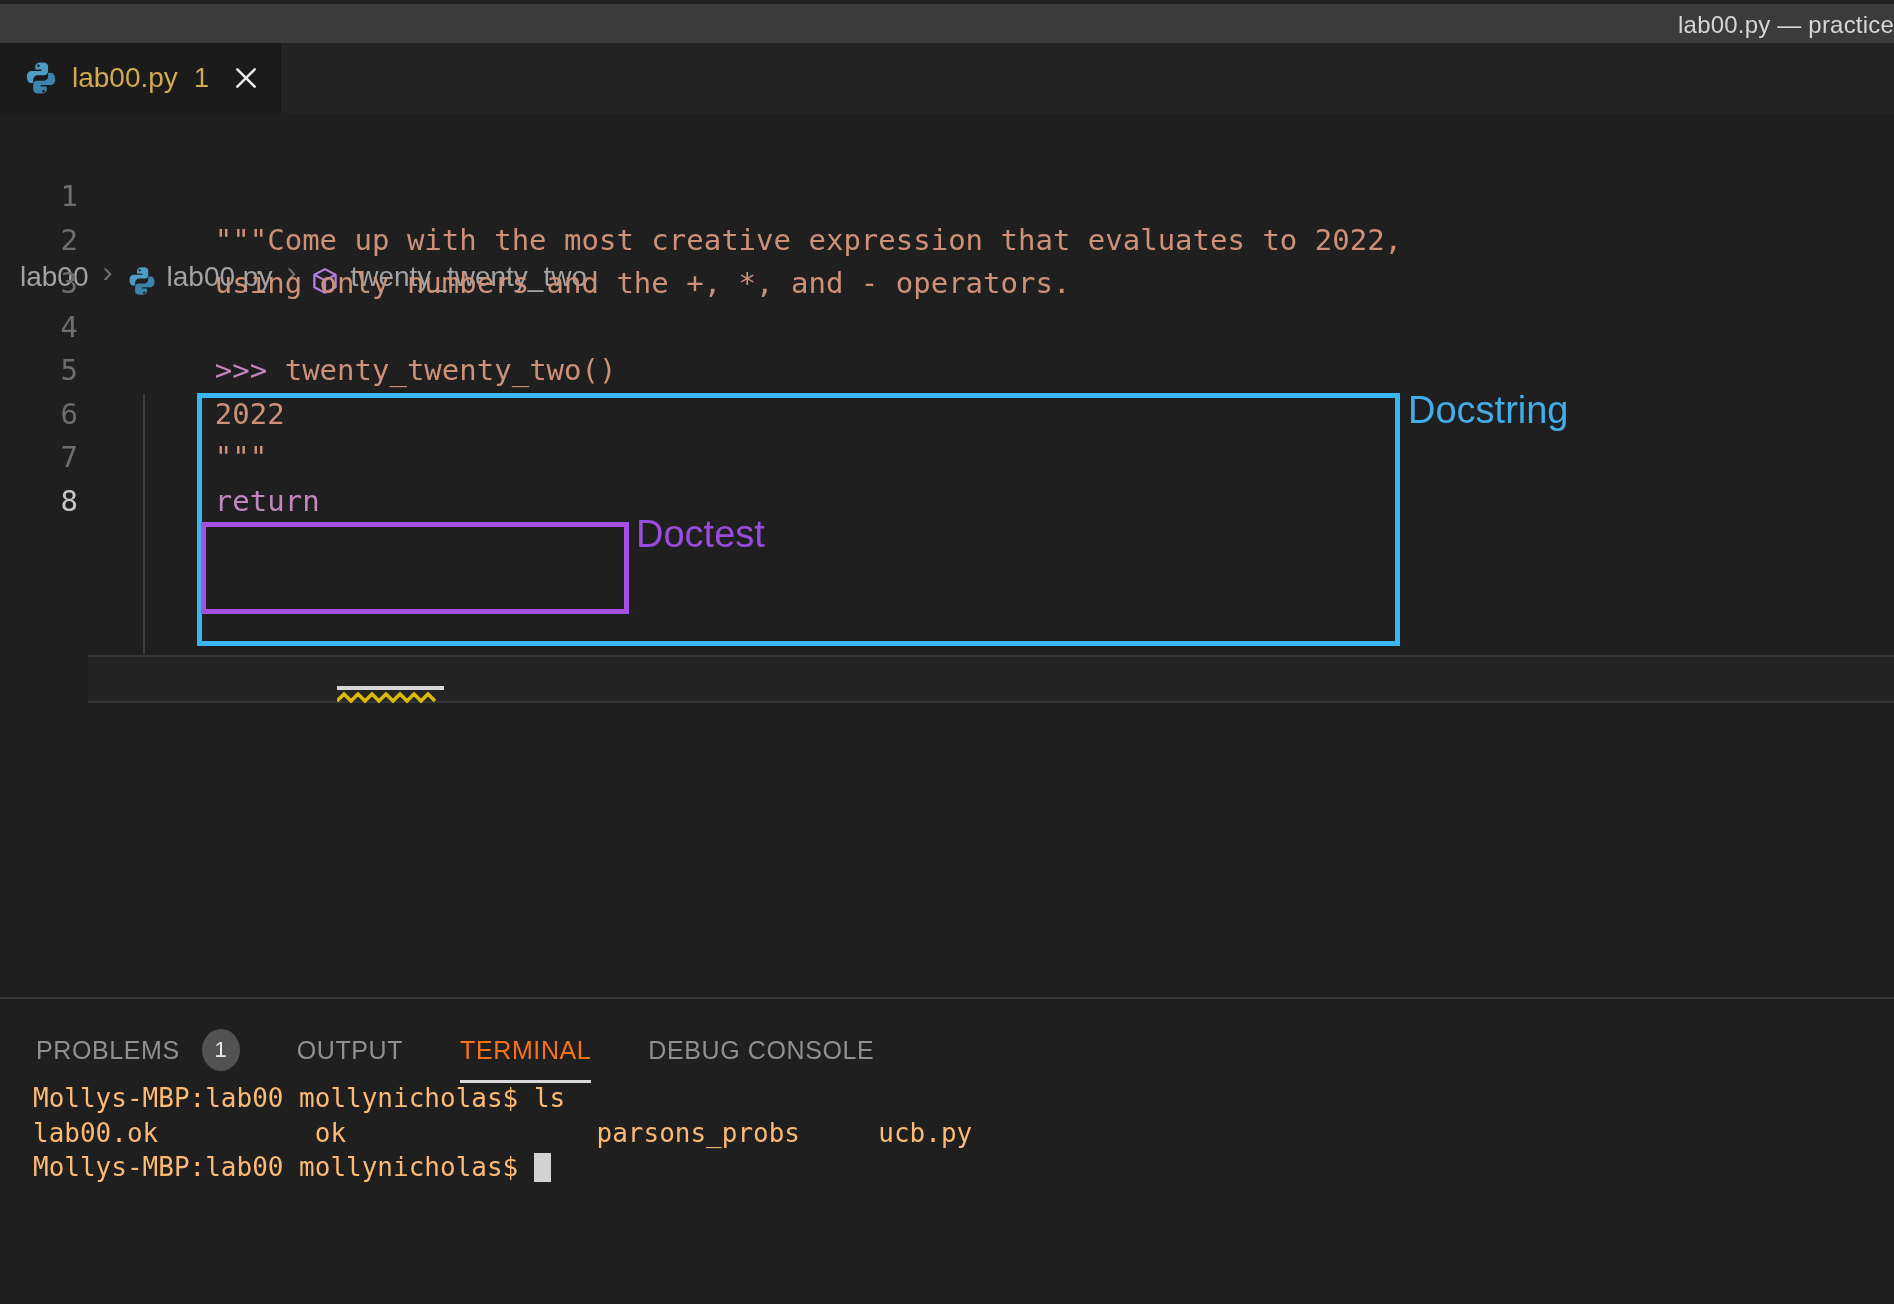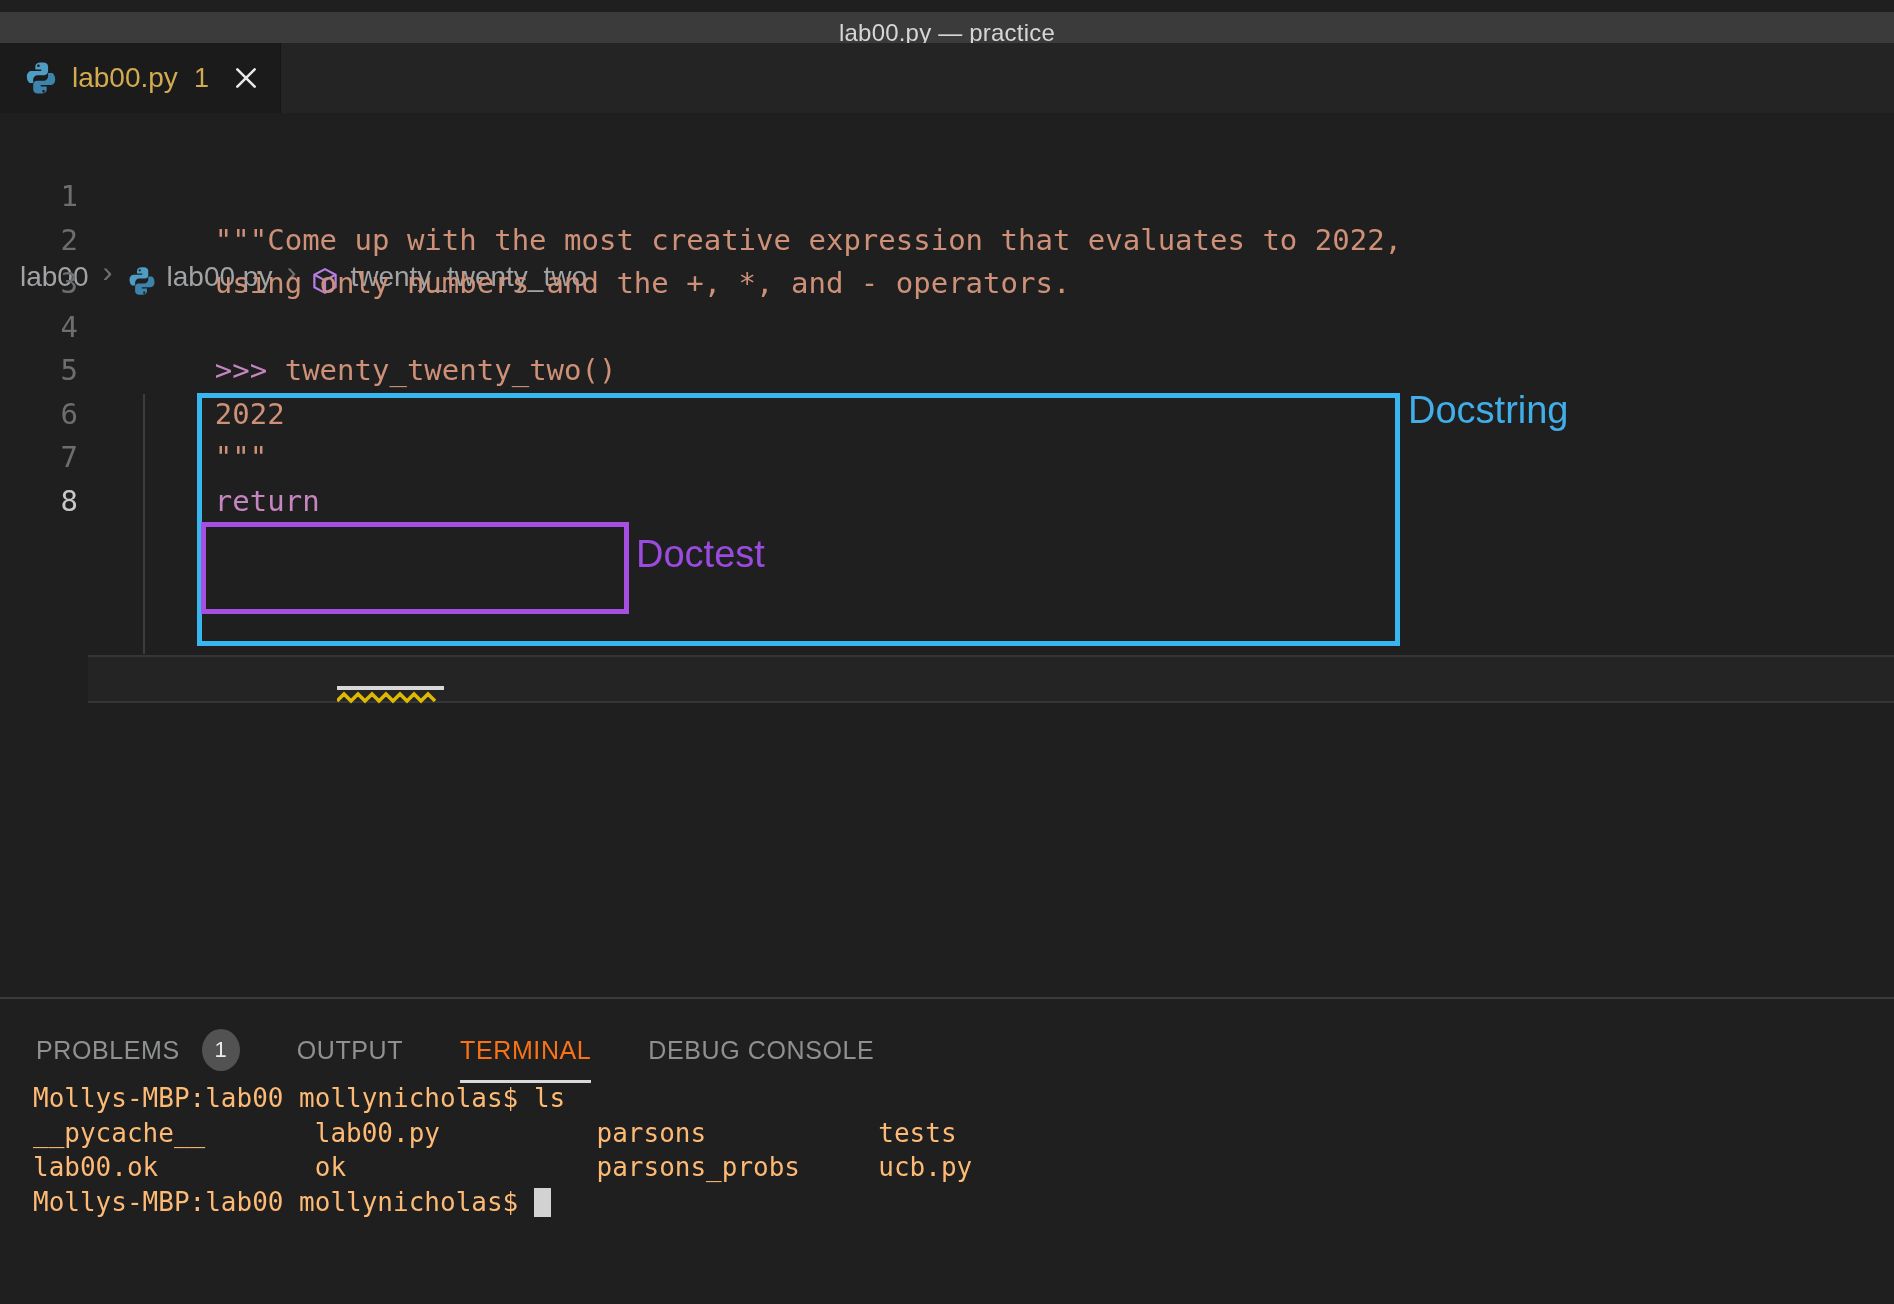--- a/index.html
+++ b/index.html
@@ -1,21 +1,21 @@
 <!DOCTYPE html>
 <html><head>
 <meta charset="utf-8">
 <style>
   html,body{margin:0;padding:0;background:#151515;}
   .app{position:relative;width:1894px;height:1304px;background:#1f1f20;overflow:hidden;
        font-family:"Liberation Sans",sans-serif;}
 
   
-  .titlebar{position:absolute;left:0;top:12px;width:100%;height:42px;background:#3b3b3c;
-            border-bottom:1px solid #1a1a1a;display:flex;align-items:center;justify-content:center;}
+  .titlebar{position:absolute;left:0;top:4px;width:100%;height:42px;background:#3b3b3c;
+            border-bottom:1px solid #1a1a1a;display:flex;align-items:center;justify-content:flex-end;}
   .titlebar-text{color:#d6d6d6;font-size:24px;font-weight:500;letter-spacing:.2px;}
 
   
   .tabbar{position:absolute;left:0;top:43px;width:100%;height:70px;background:#242425;}
   .tab{position:absolute;left:0;top:0;width:280px;height:70px;background:#1b1b1c;
        display:flex;align-items:center;border-right:1px solid #161616;cursor:pointer;}
   .tab .py-icon{margin-left:24px;width:34px;height:34px;flex:0 0 auto;}
   .tab-label{margin-left:14px;color:#d3ab4f;font-size:28px;}
   .tab-badge{margin-left:16px;color:#d3ab4f;font-size:27px;}
   .tab-close{margin-left:22px;width:30px;height:30px;display:flex;align-items:center;justify-content:center;}
@@ -42,21 +42,21 @@
                background:rgba(255,255,255,.025);
                border-top:2px solid #343539;border-bottom:2px solid #343539;}
   .indent-guide{position:absolute;left:143px;top:281px;width:2px;height:260px;background:#3c3d3e;}
 
   .docstring-box{position:absolute;left:197px;top:280px;width:1203px;height:253px;
                  border:5px solid #38b6f0;box-sizing:border-box;}
   .doctest-box{position:absolute;left:201px;top:409px;width:428px;height:92px;
                border:5px solid #a74fe3;box-sizing:border-box;}
   .ann{position:absolute;font-size:38px;font-weight:400;}
   .ann-docstring{left:1408px;top:276px;color:#41aeea;}
-  .ann-doctest{left:636px;top:400px;color:#9b4be0;margin-top:20px;}
+  .ann-doctest{left:636px;top:400px;color:#9b4be0;}
 
   .ws-bar{position:absolute;left:337px;top:573px;width:107px;height:4px;background:#d8d8d8;}
   .squiggle{position:absolute;left:337px;top:578px;}
 
   
   .panel{position:absolute;left:0;top:997px;width:100%;height:307px;background:#1f1f20;
          border-top:2px solid #3a3a3b;}
   .panel-tabs{position:absolute;left:36px;top:30px;display:flex;align-items:center;gap:57px;
               font-size:25px;letter-spacing:.6px;color:#8f9090;}
   .ptab{position:relative;display:flex;align-items:center;cursor:pointer;white-space:nowrap;padding-bottom:6px;}
@@ -152,16 +152,16 @@
         <div class="ptab">
           <span>OUTPUT</span>
         </div>
         <div class="ptab active">
           <span>TERMINAL</span>
         </div>
         <div class="ptab">
           <span>DEBUG CONSOLE</span>
         </div>
       </div>
-    <div class="terminal" id="terminal"><div class="term-line">Mollys-MBP:lab00 mollynicholas$ ls</div><div class="term-line">__pycache__       lab00.py          parsons           tests</div><div class="term-line">lab00.ok          ok                parsons_probs     ucb.py</div><div class="term-line">Mollys-MBP:lab00 mollynicholas$ <span class="cursor"></span></div></div>
+    <div class="terminal" id="terminal"><div class="term-line">Mollys-MBP:lab00 mollynicholas$ ls</div><div class="term-line">lab00.ok          ok                parsons_probs     ucb.py</div><div class="term-line">Mollys-MBP:lab00 mollynicholas$ <span class="cursor"></span></div></div>
   </div>
 
 </div>
 
 </body></html>

